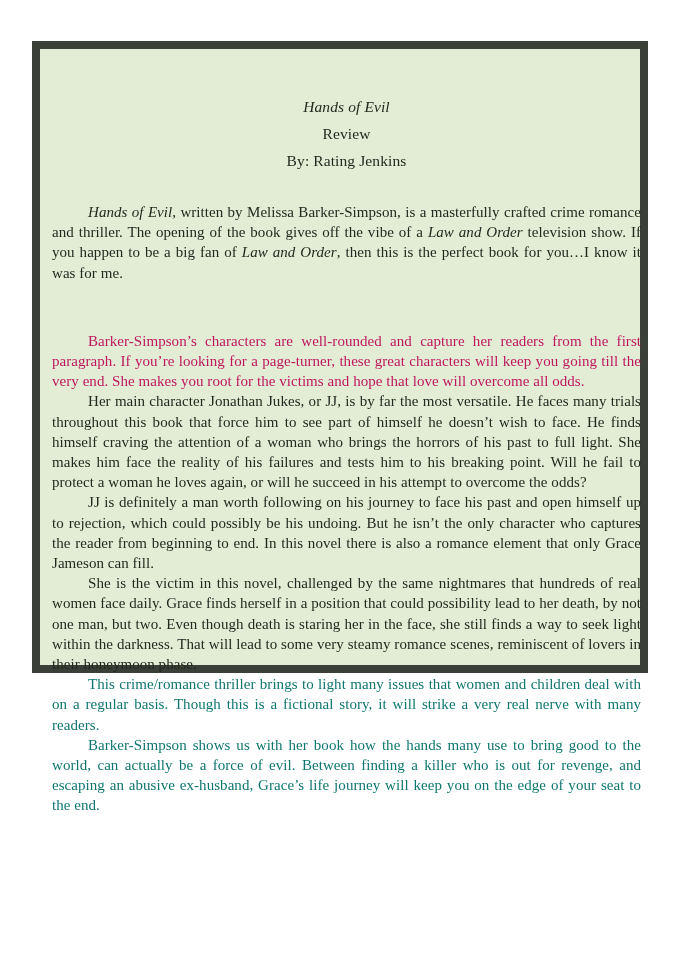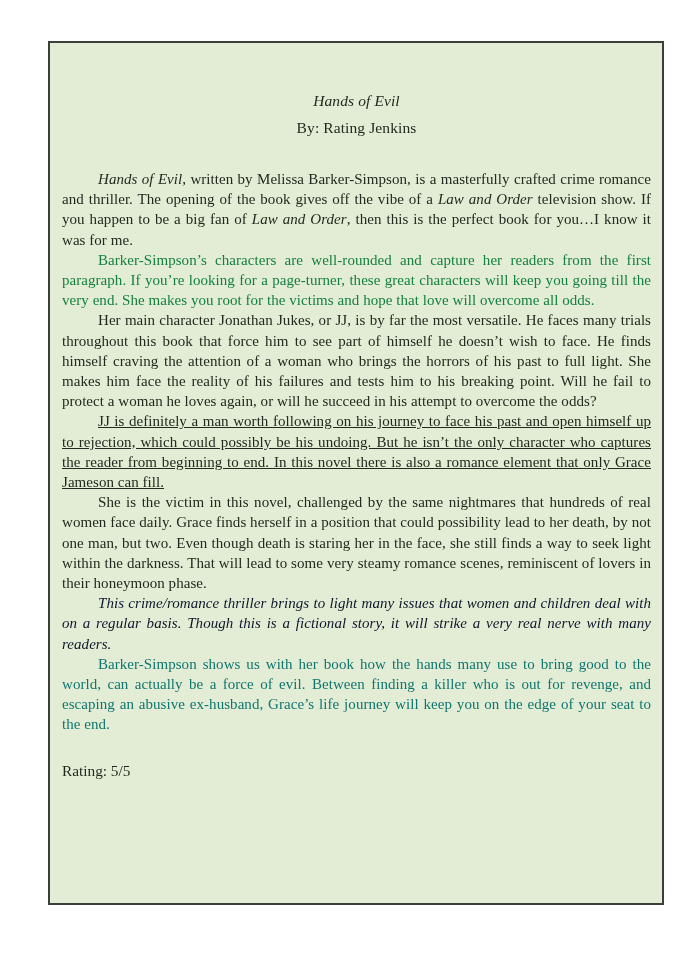--- a/index.html
+++ b/index.html
@@ -10,27 +10,27 @@
   body {
     width: 680px;
     height: 961px;
     background: #ffffff;
     font-family: "Liberation Serif", "DejaVu Serif", serif;
     overflow: hidden;
   }
 
   .page {
     position: absolute;
-    left: 48px;
+    left: 32px;
     top: 41px;
     width: 616px;
-    height: 864px;
+    height: 632px;
     box-sizing: border-box;
     background: #e3edd6;
-    border: 2px solid #f97316;
+    border: 8px solid #f97316;
   }
 
   .content {
     position: absolute;
     left: 12px;
     top: 0;
     width: 589px;
   }
 
   .title-block {
@@ -80,30 +80,30 @@
   }
 </style>
 </head>
 <body>
 
 <div class="page" style="background: rgb(227, 237, 214); border-color: rgb(58, 63, 56);">
   <div class="content">
 
     <div class="title-block">
       <div class="title-line book-title" style="color: rgb(36, 41, 31);">Hands of Evil</div>
+      <div class="title-line" style="color: rgb(36, 41, 31);">Review</div>
       <div class="title-line" style="color: rgb(36, 41, 31);">By: Rating Jenkins</div>
     </div>
 
     <div class="body-block">
       <div id="paragraphs-container">
           <p class="para" style="color: rgb(36, 41, 31);"><span class="it">Hands of Evil</span><span>, written by Melissa Barker-Simpson, is a masterfully crafted crime romance and thriller. The opening of the book gives off the vibe of a </span><span class="it">Law and Order</span><span> television show. If you happen to be a big fan of </span><span class="it">Law and Order</span><span>, then this is the perfect book for you…I know it was for me.</span></p>
-          <p class="para" style="color: #15803d;"><span>Barker-Simpson’s characters are well-rounded and capture her readers from the first paragraph. If you’re looking for a page-turner, these great characters will keep you going till the very end. She makes you root for the victims and hope that love will overcome all odds.</span></p>
+          <p class="para" style="color: #be185d; margin-top: 48px;"><span>Barker-Simpson’s characters are well-rounded and capture her readers from the first paragraph. If you’re looking for a page-turner, these great characters will keep you going till the very end. She makes you root for the victims and hope that love will overcome all odds.</span></p>
           <p class="para" style="color: rgb(36, 41, 31);"><span>Her main character Jonathan Jukes, or JJ, is by far the most versatile. He faces many trials throughout this book that force him to see part of himself he doesn’t wish to face. He finds himself craving the attention of a woman who brings the horrors of his past to full light. She makes him face the reality of his failures and tests him to his breaking point. Will he fail to protect a woman he loves again, or will he succeed in his attempt to overcome the odds?</span></p>
-          <p class="para" style="color: rgb(36, 41, 31); text-decoration: underline;"><span>JJ is definitely a man worth following on his journey to face his past and open himself up to rejection, which could possibly be his undoing. But he isn’t the only character who captures the reader from beginning to end. In this novel there is also a romance element that only Grace Jameson can fill.</span></p>
+          <p class="para" style="color: rgb(36, 41, 31);"><span>JJ is definitely a man worth following on his journey to face his past and open himself up to rejection, which could possibly be his undoing. But he isn’t the only character who captures the reader from beginning to end. In this novel there is also a romance element that only Grace Jameson can fill.</span></p>
           <p class="para" style="color: rgb(36, 41, 31);"><span>She is the victim in this novel, challenged by the same nightmares that hundreds of real women face daily. Grace finds herself in a position that could possibility lead to her death, by not one man, but two. Even though death is staring her in the face, she still finds a way to seek light within the darkness. That will lead to some very steamy romance scenes, reminiscent of lovers in their honeymoon phase.</span></p>
-          <p class="para" style="color: #0f172a; font-style: italic;"><span>This crime/romance thriller brings to light many issues that women and children deal with on a regular basis. Though this is a fictional story, it will strike a very real nerve with many readers.</span></p>
+          <p class="para" style="color: #0f766e;"><span>This crime/romance thriller brings to light many issues that women and children deal with on a regular basis. Though this is a fictional story, it will strike a very real nerve with many readers.</span></p>
           <p class="para" style="color: #0f766e;"><span>Barker-Simpson shows us with her book how the hands many use to bring good to the world, can actually be a force of evil. Between finding a killer who is out for revenge, and escaping an abusive ex-husband, Grace’s life journey will keep you on the edge of your seat to the end.</span></p>
         </div>
-      <p class="rating" style="color: rgb(36, 41, 31);">Rating: 5/5</p>
     </div>
 
   </div>
 </div>
 
 </body></html>

